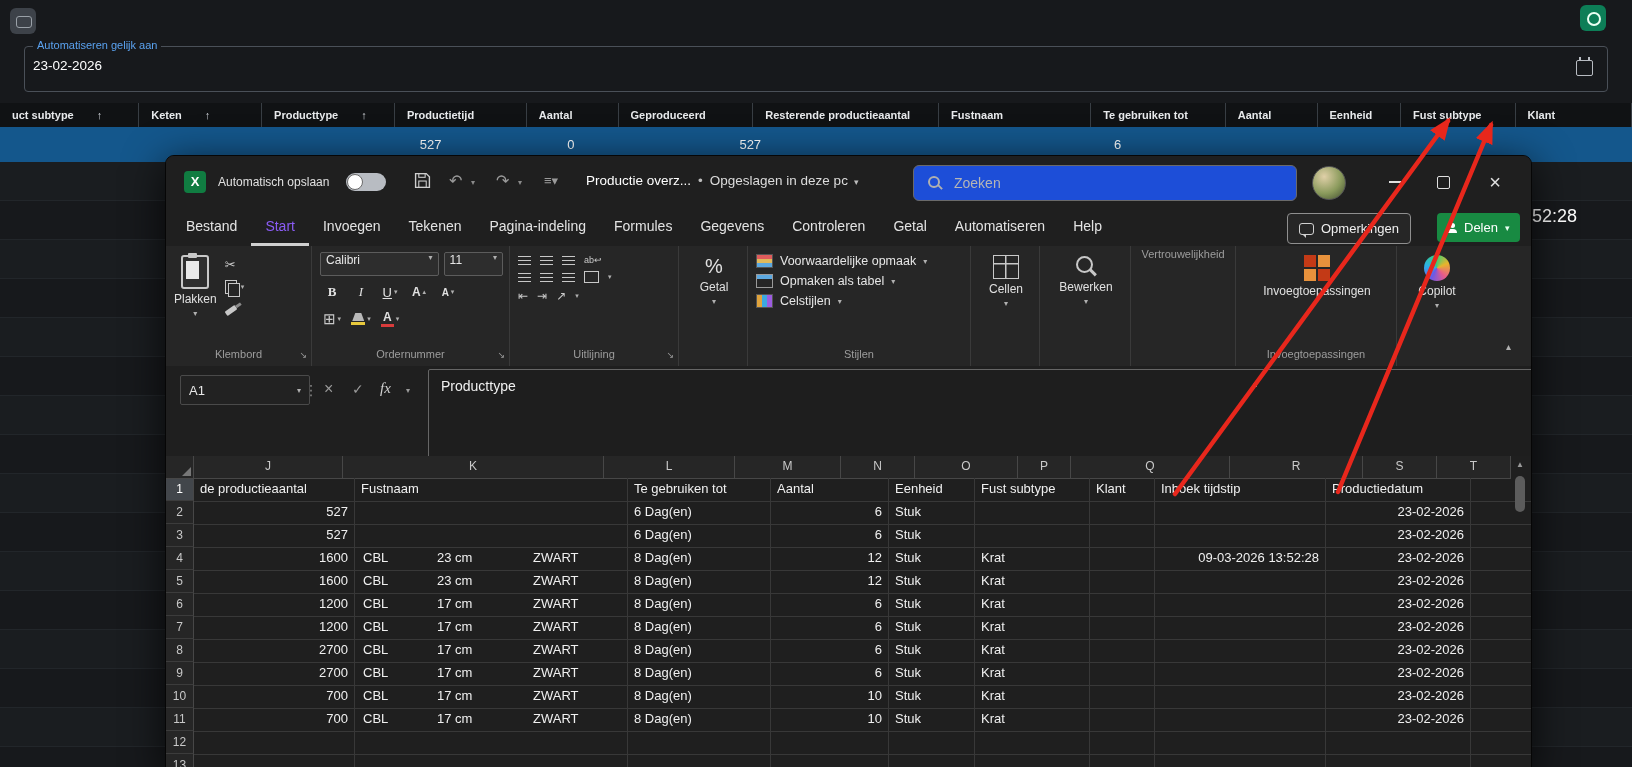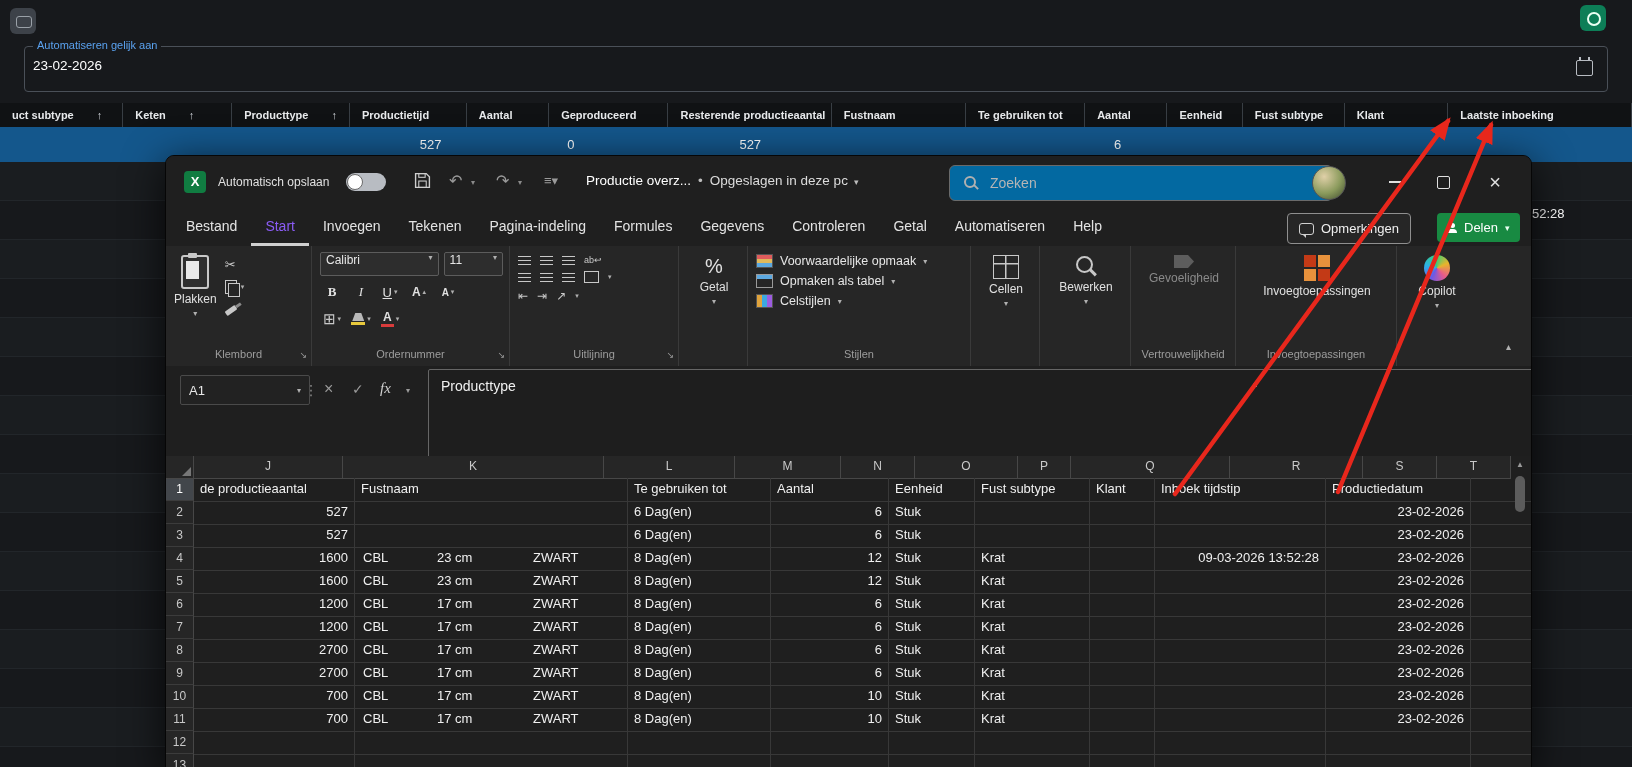--- a/index.html
+++ b/index.html
@@ -22,38 +22,38 @@
   .bg-hcell{height:24px;border-right:1px solid #383e44;font-size:11px;font-weight:bold;color:#e8eaec;
        padding:6px 12px 0 12px;white-space:nowrap;overflow:hidden;display:flex;gap:23px;}
   .bg-sort{color:#cfd3d8;font-size:11px;}
   .bg-hlrow{position:absolute;left:0;top:127px;width:1632px;height:35px;background:#14578c;display:flex;}
   .bg-hcellv{height:35px;font-size:13px;color:#ffffff;padding-top:10px;white-space:nowrap;overflow:hidden;}
   .bg-hcellv.l{padding-left:12px;text-align:left;margin-top:35px;}
   .bg-hcellv.r{padding-right:18px;text-align:right;}
   .bg-stripes{position:absolute;left:0;top:162px;bottom:0;width:1632px;}
   .bg-stripe{height:38px;border-bottom:1px solid #22262a;}
   .bg-stripe:nth-child(odd){background:#1a1d20;}
-  .bg-time{position:absolute;left:1532px;top:206px;font-size:13px;color:#ffffff;}
+  .bg-time{position:absolute;left:1532px;top:206px;font-size:18px;color:#ffffff;}
   
   .xl{position:absolute;left:165px;top:155px;width:1365px;height:612px;background:#212121;
       border-radius:9px 9px 0 0;border:1px solid #060606;box-shadow:0 8px 40px rgba(0,0,0,.75);z-index:10;overflow:hidden;}
   .xl-titlebar{position:absolute;left:0;top:0;width:100%;height:52px;background:#1f1f1f;}
   .xl-logo{position:absolute;left:18px;top:15px;width:22px;height:22px;background:#107c41;border-radius:4px;
       color:#fff;font-weight:bold;font-size:13px;text-align:center;line-height:22px;}
   .xl-autosave{position:absolute;left:52px;top:19px;font-size:12px;color:#e0e0e0;}
   .tgl{position:absolute;left:180px;top:17px;width:40px;height:18px;border-radius:9px;background:#b8bcc2;}
   .tgl::before{content:'';position:absolute;left:1px;top:1px;width:16px;height:16px;border-radius:50%;background:#ffffff;border:1px solid #6a6a6a;box-sizing:border-box;}
   .tb-ic{position:absolute;top:16px;color:#9a9a9a;font-size:16px;line-height:18px;}
   .tb-caret{position:absolute;top:22px;color:#8a8a8a;font-size:8px;}
   .xl-doctitle{position:absolute;left:420px;top:17px;font-size:13.5px;color:#ffffff;white-space:nowrap;}
   .xl-doctitle .sep{color:#bdbdbd;margin:0 7px;}
   .xl-doctitle .status{color:#dcdcdc;}
   .xl-doctitle .caret{color:#bdbdbd;font-size:9px;margin-left:6px;}
-  .xl-search{position:absolute;left:747px;top:9px;width:368px;height:34px;background:#0369a1;border:1px solid #6a6a6a;
-      border-radius:6px;display:flex;align-items:center;padding-left:14px;gap:10px;margin-left:36px;}
+  .xl-search{position:absolute;left:747px;top:9px;width:368px;height:34px;background:#1d4ed8;border:1px solid #6a6a6a;
+      border-radius:6px;display:flex;align-items:center;padding-left:14px;gap:10px;}
   .mag{position:relative;width:14px;height:14px;}
   .mag::before{content:'';position:absolute;left:0;top:0;width:8px;height:8px;border:2px solid #b0b0b0;border-radius:50%;}
   .mag::after{content:'';position:absolute;left:9px;top:10px;width:6px;height:2px;background:#b0b0b0;transform:rotate(45deg);}
   .xl-search input{background:transparent;border:none;outline:none;color:#cfcfcf;font-size:14px;width:280px;
       font-family:"Liberation Sans",sans-serif;}
   .xl-search input::placeholder{color:#b5b5b5;}
   .avatar{position:absolute;left:1146px;top:10px;width:32px;height:32px;border-radius:50%;border:1px solid #555;
       background:radial-gradient(circle at 35% 30%,#e0d0a8,#8a9a5c 55%,#3e4a2e);}
   .winbtn{position:absolute;top:0;width:48px;height:52px;display:flex;align-items:center;justify-content:center;}
   .wb-min{left:1205px;} .wb-max{left:1253px;} .wb-close{left:1301px;width:56px;}
@@ -227,23 +227,20 @@
       </div>
       <div class="bg-hcell" style="width: 64px;">
         <span>Eenheid</span>
       </div>
       <div class="bg-hcell" style="width: 98px;">
         <span>Fust subtype</span>
       </div>
       <div class="bg-hcell" style="width: 100px;">
         <span>Klant</span>
       </div>
-      <div class="bg-hcell" style="width: 202px;">
-        <span>Laatste inboeking</span>
-      </div>
     </div>
   <div class="bg-hlrow" id="bgHlRow">
       <div class="bg-hcellv l" style="width: 125px;"></div>
       <div class="bg-hcellv l" style="width: 107px;"></div>
       <div class="bg-hcellv l" style="width: 118px;">PRD-00720576</div>
       <div class="bg-hcellv r" style="width: 73px;">527</div>
       <div class="bg-hcellv r" style="width: 120px;">0</div>
       <div class="bg-hcellv r" style="width: 176px;">527</div>
       <div class="bg-hcellv l" style="width: 139px;"></div>
       <div class="bg-hcellv l" style="width: 120px;">6 Dag(en)</div>
@@ -497,26 +494,20 @@
         <div class="rb-big">
           <span class="icn-find"></span>
           <span class="lbl">Bewerken</span>
           <span class="caret">▾</span>
         </div>
       </div>
       <div class="rb-label"></div>
     </div>
 
     <div class="rb-group g-gevoel">
-      <div class="rb-content" style="justify-content:center;">
-        <div class="rb-big dim">
-          <span class="icn-tag"></span>
-          <span class="lbl">Gevoeligheid</span>
-        </div>
-      </div>
       <div class="rb-label"><span>Vertrouwelijkheid</span></div>
     </div>
 
     <div class="rb-group g-addins">
       <div class="rb-content" style="justify-content:center;">
         <div class="rb-big">
           <span class="icn-addins"></span>
           <span class="lbl">Invoegtoepassingen</span>
         </div>
       </div>

